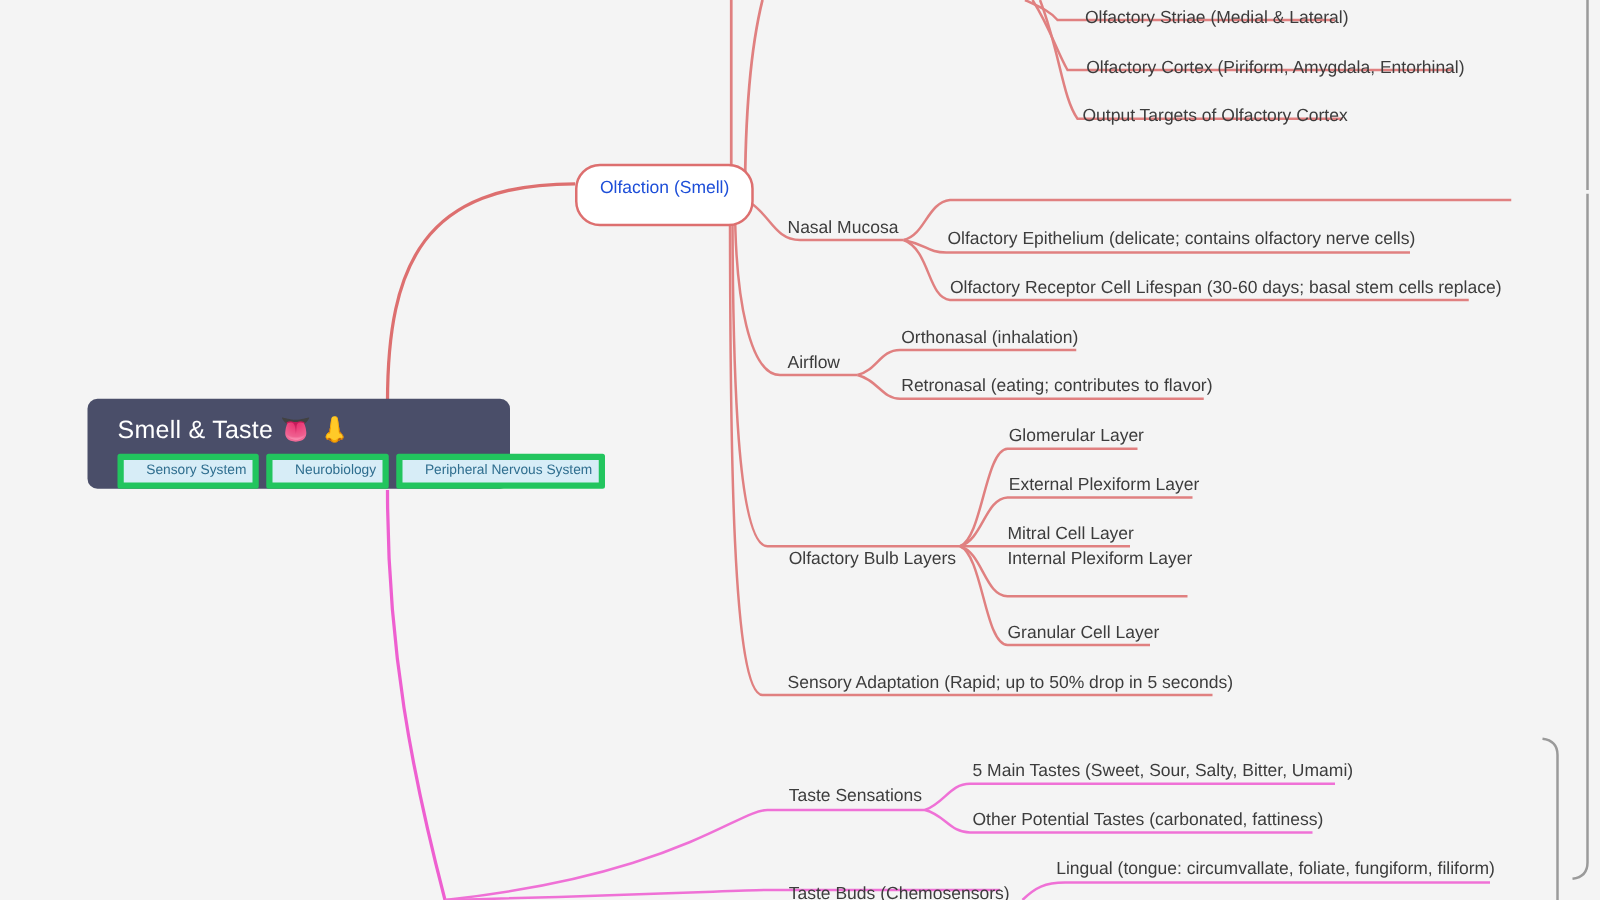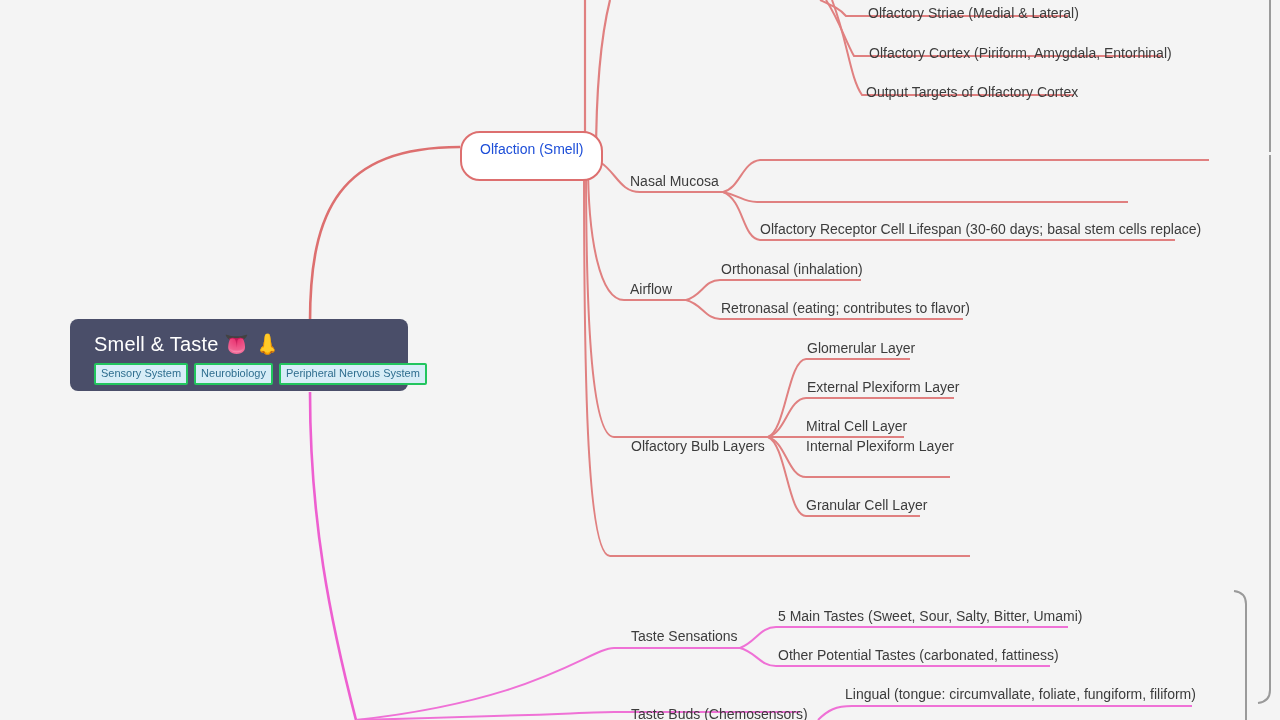--- a/index.html
+++ b/index.html
@@ -50,22 +50,22 @@
   .root-tags {
     margin-top: 7px;
     display: flex;
     gap: 6px;
   }
   .tag {
     background: #d7edf7;
     color: #2f6e8f;
     font-size: 11px;
     line-height: 13px;
-    padding: 2px 5px 3px 5px;
-    border: 2px solid #22c55e;
+    padding: 2px 5px 3px 18px;
+    border: 5px solid #22c55e;
     border-radius: 2px;
     white-space: nowrap;
   }
 
   
   .pill-node {
     position: absolute;
     background: #ffffff;
     border: 2px solid #dd6f6f;
     border-radius: 20px;
@@ -159,20 +159,21 @@
 
   <div class="leaf nowrap" style="left:868px; top:4px;">Olfactory Striae (Medial &amp; Lateral)</div>
 
   <div class="leaf nowrap" style="left:869px; top:44px;">Olfactory Cortex (Piriform, Amygdala, Entorhinal)</div>
 
   <div class="leaf nowrap" style="left:866px; top:83px;">Output Targets of Olfactory Cortex</div>
 
   <div class="topic" style="left:630px; top:172px;">Nasal Mucosa</div>
 
 
+  <div class="leaf nowrap" style="left:758px; top:181px;">Olfactory Epithelium (delicate; contains olfactory nerve cells)</div>
 
   <div class="leaf nowrap" style="left:760px; top:220px;">Olfactory Receptor Cell Lifespan (30-60 days; basal stem cells replace)</div>
 
   <div class="topic" style="left:630px; top:280px;">Airflow</div>
 
   <div class="leaf nowrap" style="left:721px; top:260px;">Orthonasal (inhalation)</div>
 
   <div class="leaf nowrap" style="left:721px; top:299px;">Retronasal (eating; contributes to flavor)</div>
 
   <div class="topic" style="left:631px; top:417px;margin-top:20px;">Olfactory Bulb Layers</div>
@@ -180,20 +181,21 @@
   <div class="leaf nowrap" style="left:807px; top:339px;">Glomerular Layer</div>
 
   <div class="leaf nowrap" style="left:807px; top:378px;">External Plexiform Layer</div>
 
   <div class="leaf nowrap" style="left:806px; top:417px;">Mitral Cell Layer</div>
 
   <div class="leaf nowrap" style="left:806px; top:437px;text-align:center;">Internal Plexiform Layer</div>
 
   <div class="leaf nowrap" style="left:806px; top:496px;">Granular Cell Layer</div>
 
+  <div class="leaf nowrap" style="left:630px; top:536px;">Sensory Adaptation (Rapid; up to 50% drop in 5 seconds)</div>
 
   <div class="topic" style="left:631px; top:627px;">Taste Sensations</div>
 
   <div class="leaf nowrap" style="left:778px; top:607px;">5 Main Tastes (Sweet, Sour, Salty, Bitter, Umami)</div>
 
   <div class="leaf nowrap" style="left:778px; top:646px;">Other Potential Tastes (carbonated, fattiness)</div>
 
   <div class="topic" style="left:631px; top:705px;">Taste Buds (Chemosensors)</div>
 
   <div class="leaf nowrap" style="left:845px; top:685px;">Lingual (tongue: circumvallate, foliate, fungiform, filiform)</div>

